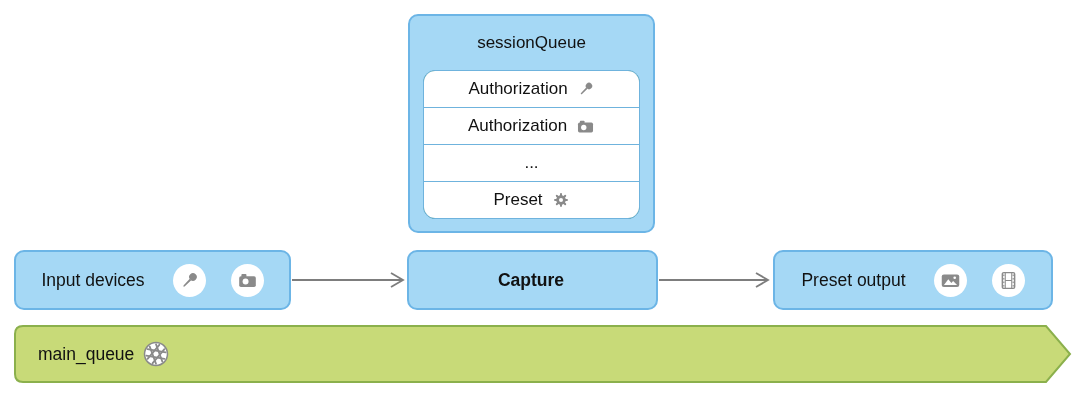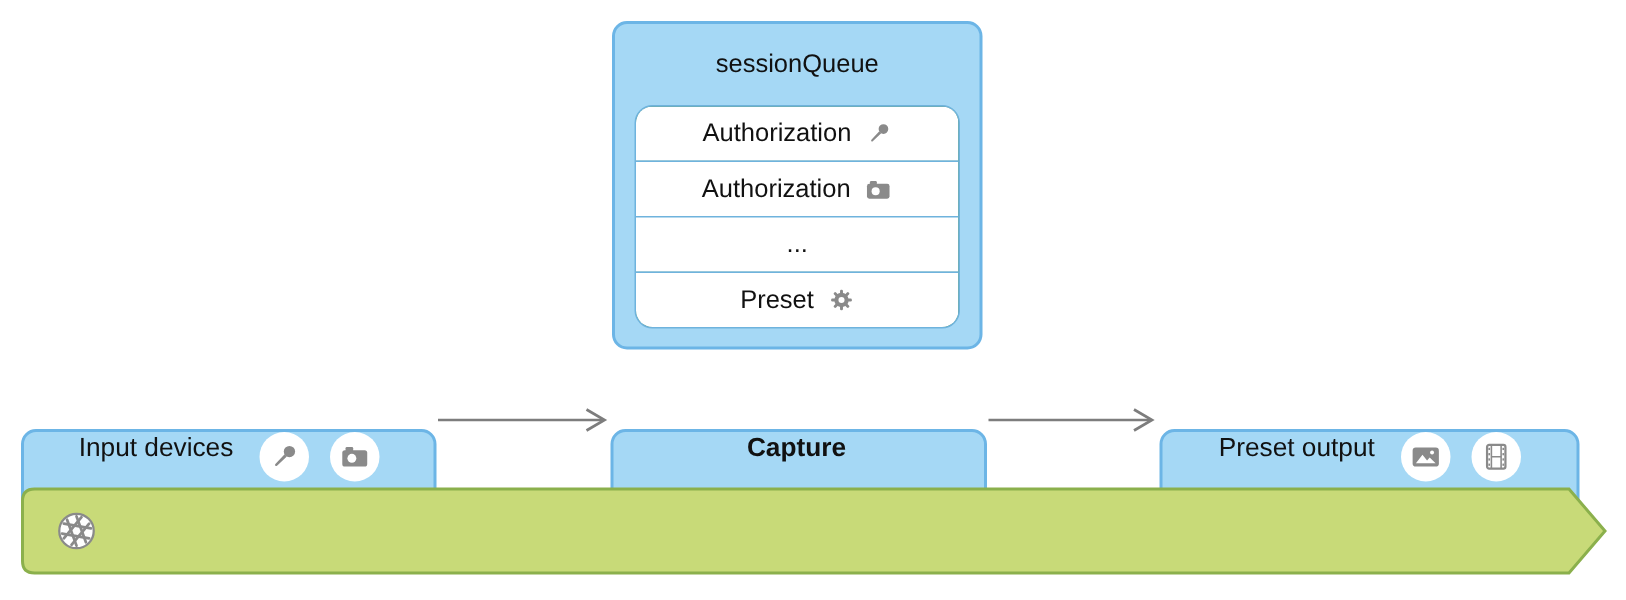--- a/index.html
+++ b/index.html
@@ -25,23 +25,22 @@
   }
   .sq-row {
     height:36px; display:flex; align-items:center; justify-content:center;
     gap:9px; font-size:17px; background:#ffffff;
   }
   .sq-row + .sq-row { border-top:1.5px solid #6fb3dd; }
   
   .node {
     position:absolute; top:250px; height:60px; box-sizing:border-box;
     background:#a5d8f5; border:2px solid #6cb5e6; border-radius:10px;
-    display:flex; justify-content:center; gap:14px;
+    display:flex; align-items:center; justify-content:center; gap:25px;
     font-size:17.5px;
-    margin-top:36px;
   }
   .node-input   { left:14px;  width:277px; }
   .node-session { left:407px; width:251px; font-weight:bold; }
   .node-output  { left:773px; width:280px; }
   .node .label { white-space:nowrap; margin-right:3px; }
   .circle-icon {
     width:33px; height:33px; background:#ffffff; border-radius:50%;
     display:inline-flex; align-items:center; justify-content:center;
     flex:0 0 auto;
   }
@@ -167,20 +166,21 @@
           <rect x="16.7" y="17.2" width="1.3" height="1.7"></rect>
         </g>
       </svg>
     </span>
   </div>
 
   <svg class="overlay" width="1084" height="400">
     <path d="M 23 326 H 1046 L 1070 354 L 1046 382 H 23 Q 15 382 15 374 V 334 Q 15 326 23 326 Z" fill="#c8da78" stroke="#8bb04c" stroke-width="2"></path>
   </svg>
   <div class="banner-label">
+    <span>main_queue</span>
     <span class="icon">
       <svg width="26" height="26" viewBox="0 0 24 24">
         <circle cx="12" cy="12" r="10.6" fill="#ffffff" stroke="#8a8a8a" stroke-width="1.4"></circle>
         <g stroke="#8a8a8a" stroke-width="1.7" stroke-linecap="round" fill="none">
           <line x1="12" y1="21" x2="6.2" y2="5.1"></line>
           <line x1="12" y1="21" x2="6.2" y2="5.1" transform="rotate(60 12 12)"></line>
           <line x1="12" y1="21" x2="6.2" y2="5.1" transform="rotate(120 12 12)"></line>
           <line x1="12" y1="21" x2="6.2" y2="5.1" transform="rotate(180 12 12)"></line>
           <line x1="12" y1="21" x2="6.2" y2="5.1" transform="rotate(240 12 12)"></line>
           <line x1="12" y1="21" x2="6.2" y2="5.1" transform="rotate(300 12 12)"></line>

